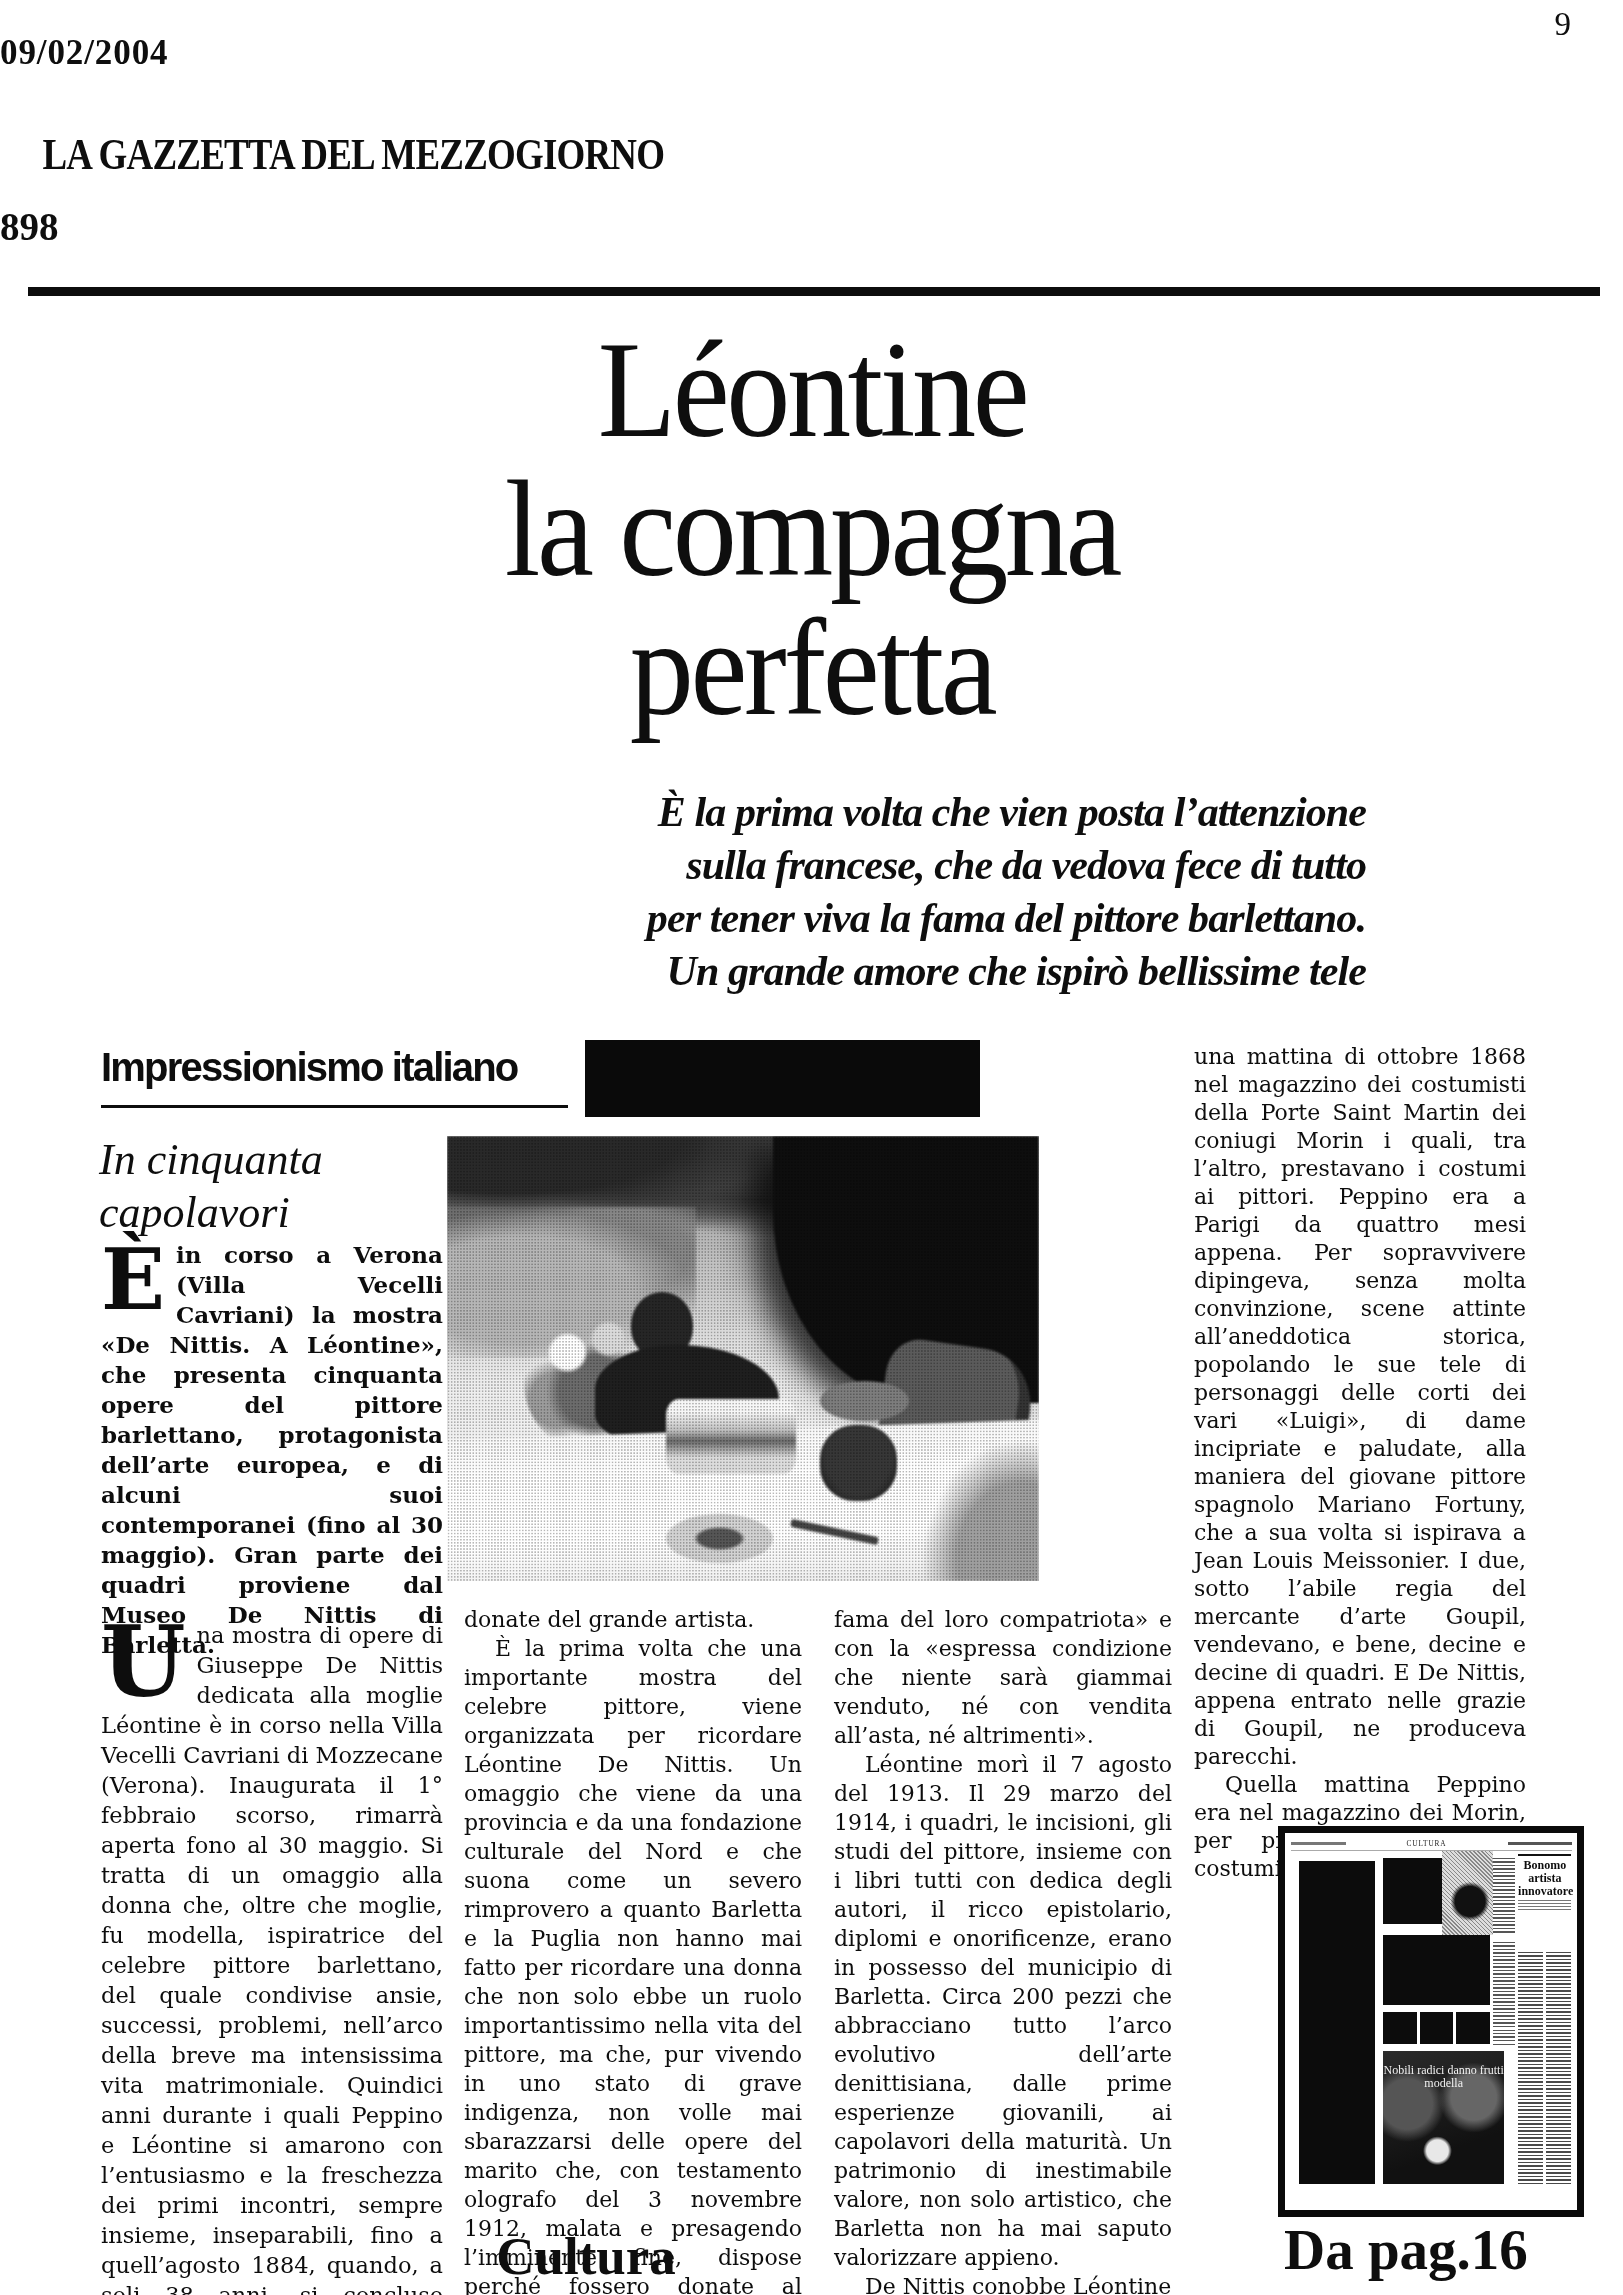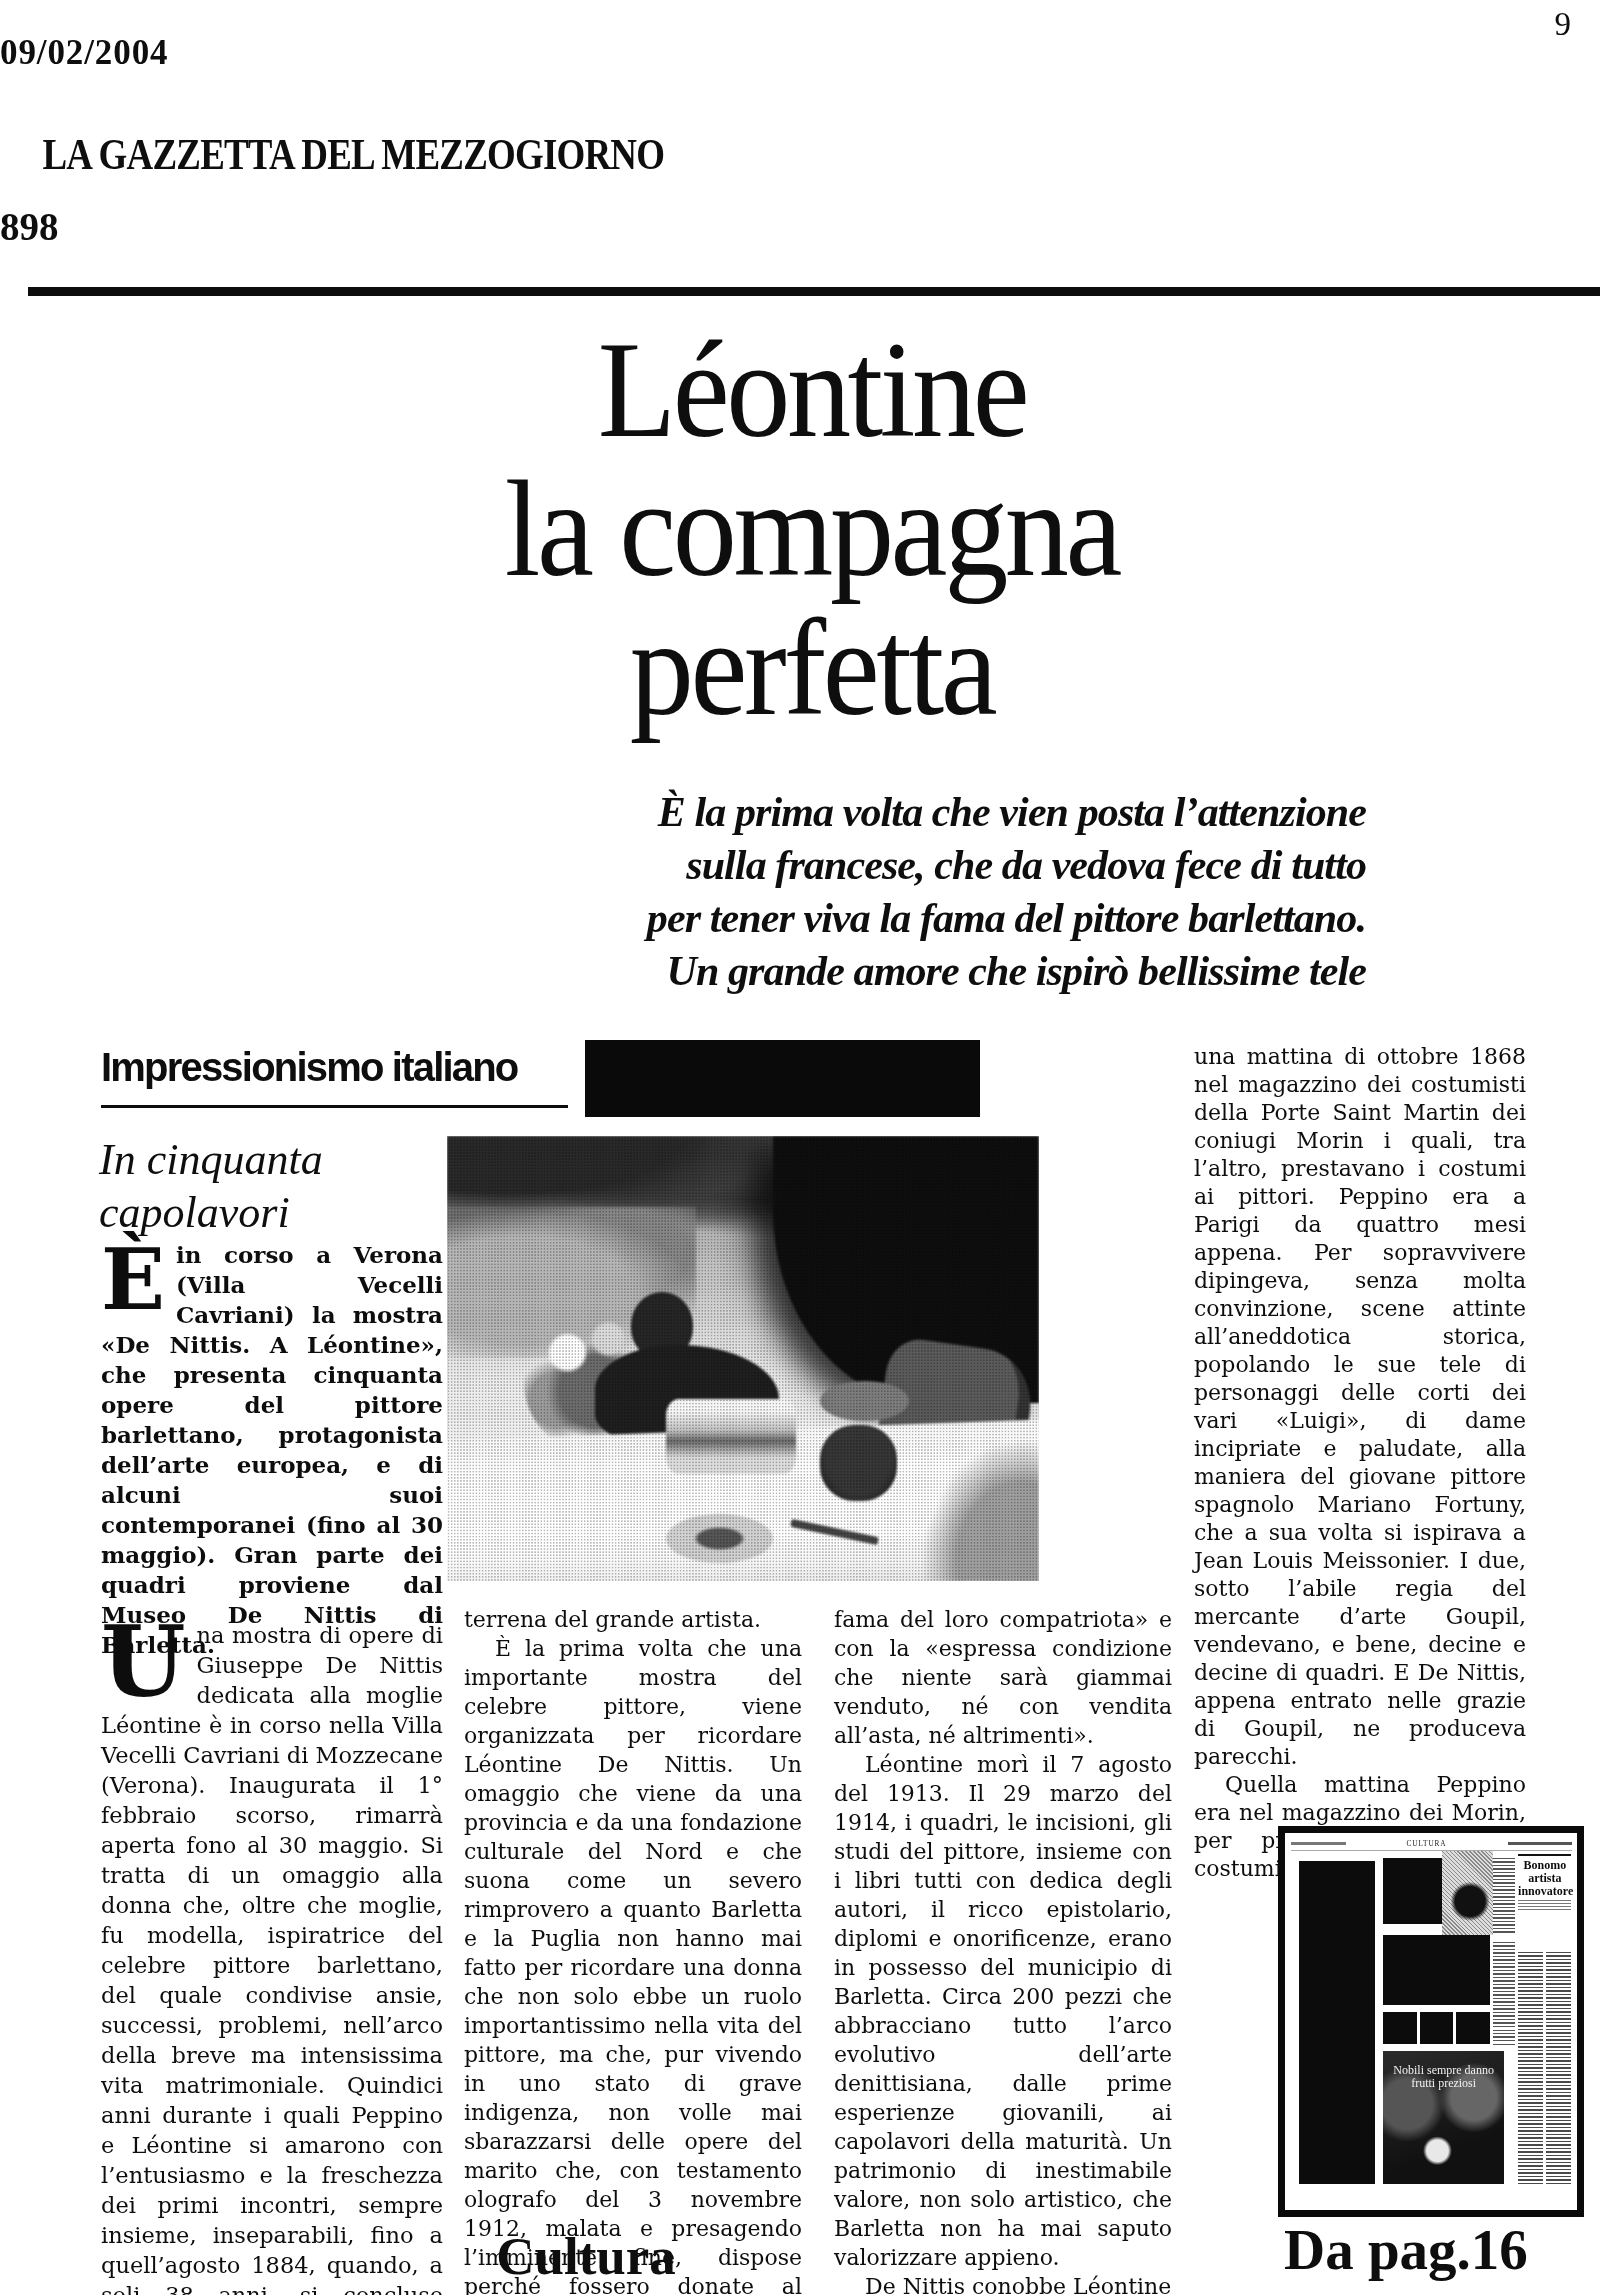--- a/index.html
+++ b/index.html
@@ -191,21 +191,21 @@
       <div class="a-corner"></div>
     </div>
     <div class="halftone"></div>
   </div>
 
   <div class="abs bodytext" id="col1-body">
     <span class="dropcap">U</span><span>na mostra di opere di Giuseppe De Nittis dedicata alla moglie Léontine è in corso nella Villa Vecelli Cavriani di Mozzecane (Verona). Inaugurata il 1° febbraio scorso, rimarrà aperta fono al 30 maggio. Si tratta di un omaggio alla donna che, oltre che moglie, fu modella, ispiratrice del celebre pittore barlettano, del quale condivise ansie, successi, problemi, nell’arco della breve ma intensissima vita matrimoniale. Quindici anni durante i quali Peppino e Léontine si amarono con l’entusiasmo e la freschezza dei primi incontri, sempre insieme, inseparabili, fino a quell’agosto 1884, quando, a soli 38 anni, si concluse l’avventura</span>
   </div>
 
   <div class="abs bodytext" id="col2">
-      <p>terrena del grande artista.</p>
+      <p>donate del grande artista.</p>
       <p>È la prima volta che una importante mostra del celebre pittore, viene organizzata per ricordare Léontine De Nittis. Un omaggio che viene da una provincia e da una fondazione culturale del Nord e che suona come un severo rimprovero a quanto Barletta e la Puglia non hanno mai fatto per ricordare una donna che non solo ebbe un ruolo importantissimo nella vita del pittore, ma che, pur vivendo in uno stato di grave indigenza, non volle mai sbarazzarsi delle opere del marito che, con testamento olografo del 3 novembre 1912, malata e presagendo l’imminente fine, dispose perché fossero donate al municipio di Barletta «per curare la</p>
     </div>
 
   <div class="abs bodytext" id="col3">
       <p>fama del loro compatriota» e con la «espressa condizione che niente sarà giammai venduto, né con vendita all’asta, né altrimenti».</p>
       <p>Léontine morì il 7 agosto del 1913. Il 29 marzo del 1914, i quadri, le incisioni, gli studi del pittore, insieme con i libri tutti con dedica degli autori, il ricco epistolario, diplomi e onorificenze, erano in possesso del municipio di Barletta. Circa 200 pezzi che abbracciano tutto l’arco evolutivo dell’arte denittisiana, dalle prime esperienze giovanili, ai capolavori della maturità. Un patrimonio di inestimabile valore, non solo artistico, che Barletta non ha mai saputo valorizzare appieno.</p>
       <p>De Nittis conobbe Léontine</p>
     </div>
 
   <div class="abs bodytext" id="col4">
@@ -229,21 +229,21 @@
       <div class="t-bonomo">
         <span>Bonomo artista innovatore</span>
         <span class="t-deck"></span>
       </div>
       <div class="t-black3"></div>
       <div class="t-cap2"></div>
       <div class="t-sq1"></div>
       <div class="t-sq2"></div>
       <div class="t-sq3"></div>
       <div class="t-img">
-        <span>Nobili sempre danno frutti preziosi</span>
+        <span>Nobili radici danno frutti modella</span>
       </div>
       <div class="t-col1"></div>
       <div class="t-col2"></div>
     </div>
   </div>
 
   <div class="abs" id="dapag">Da pag.16</div>
 
 </div>
 

